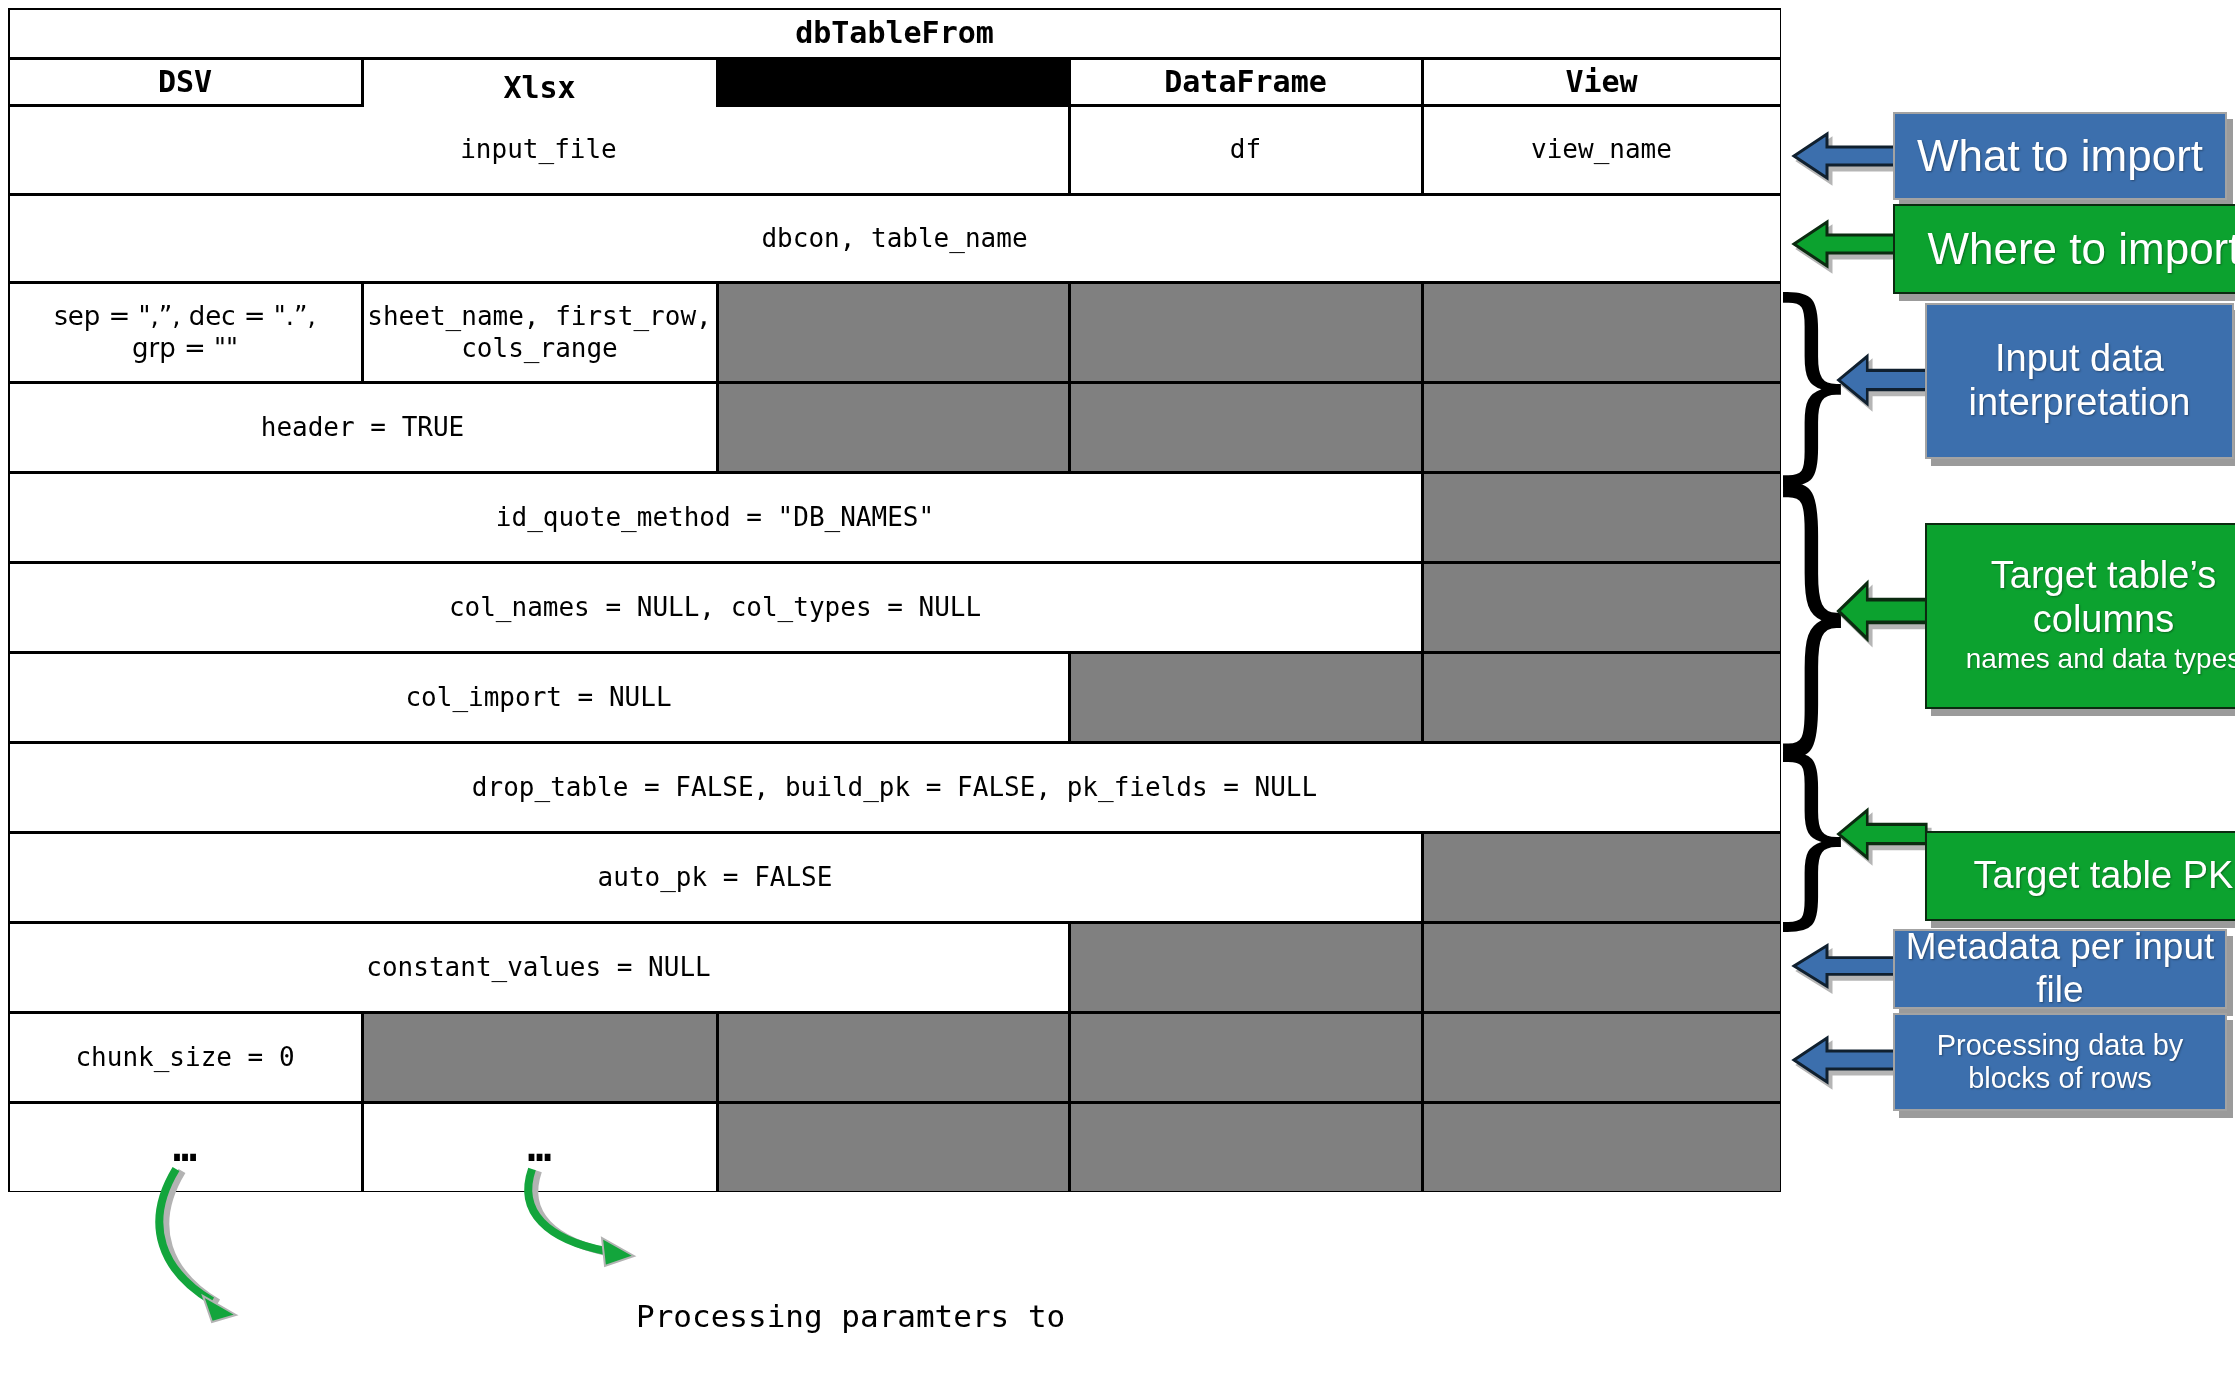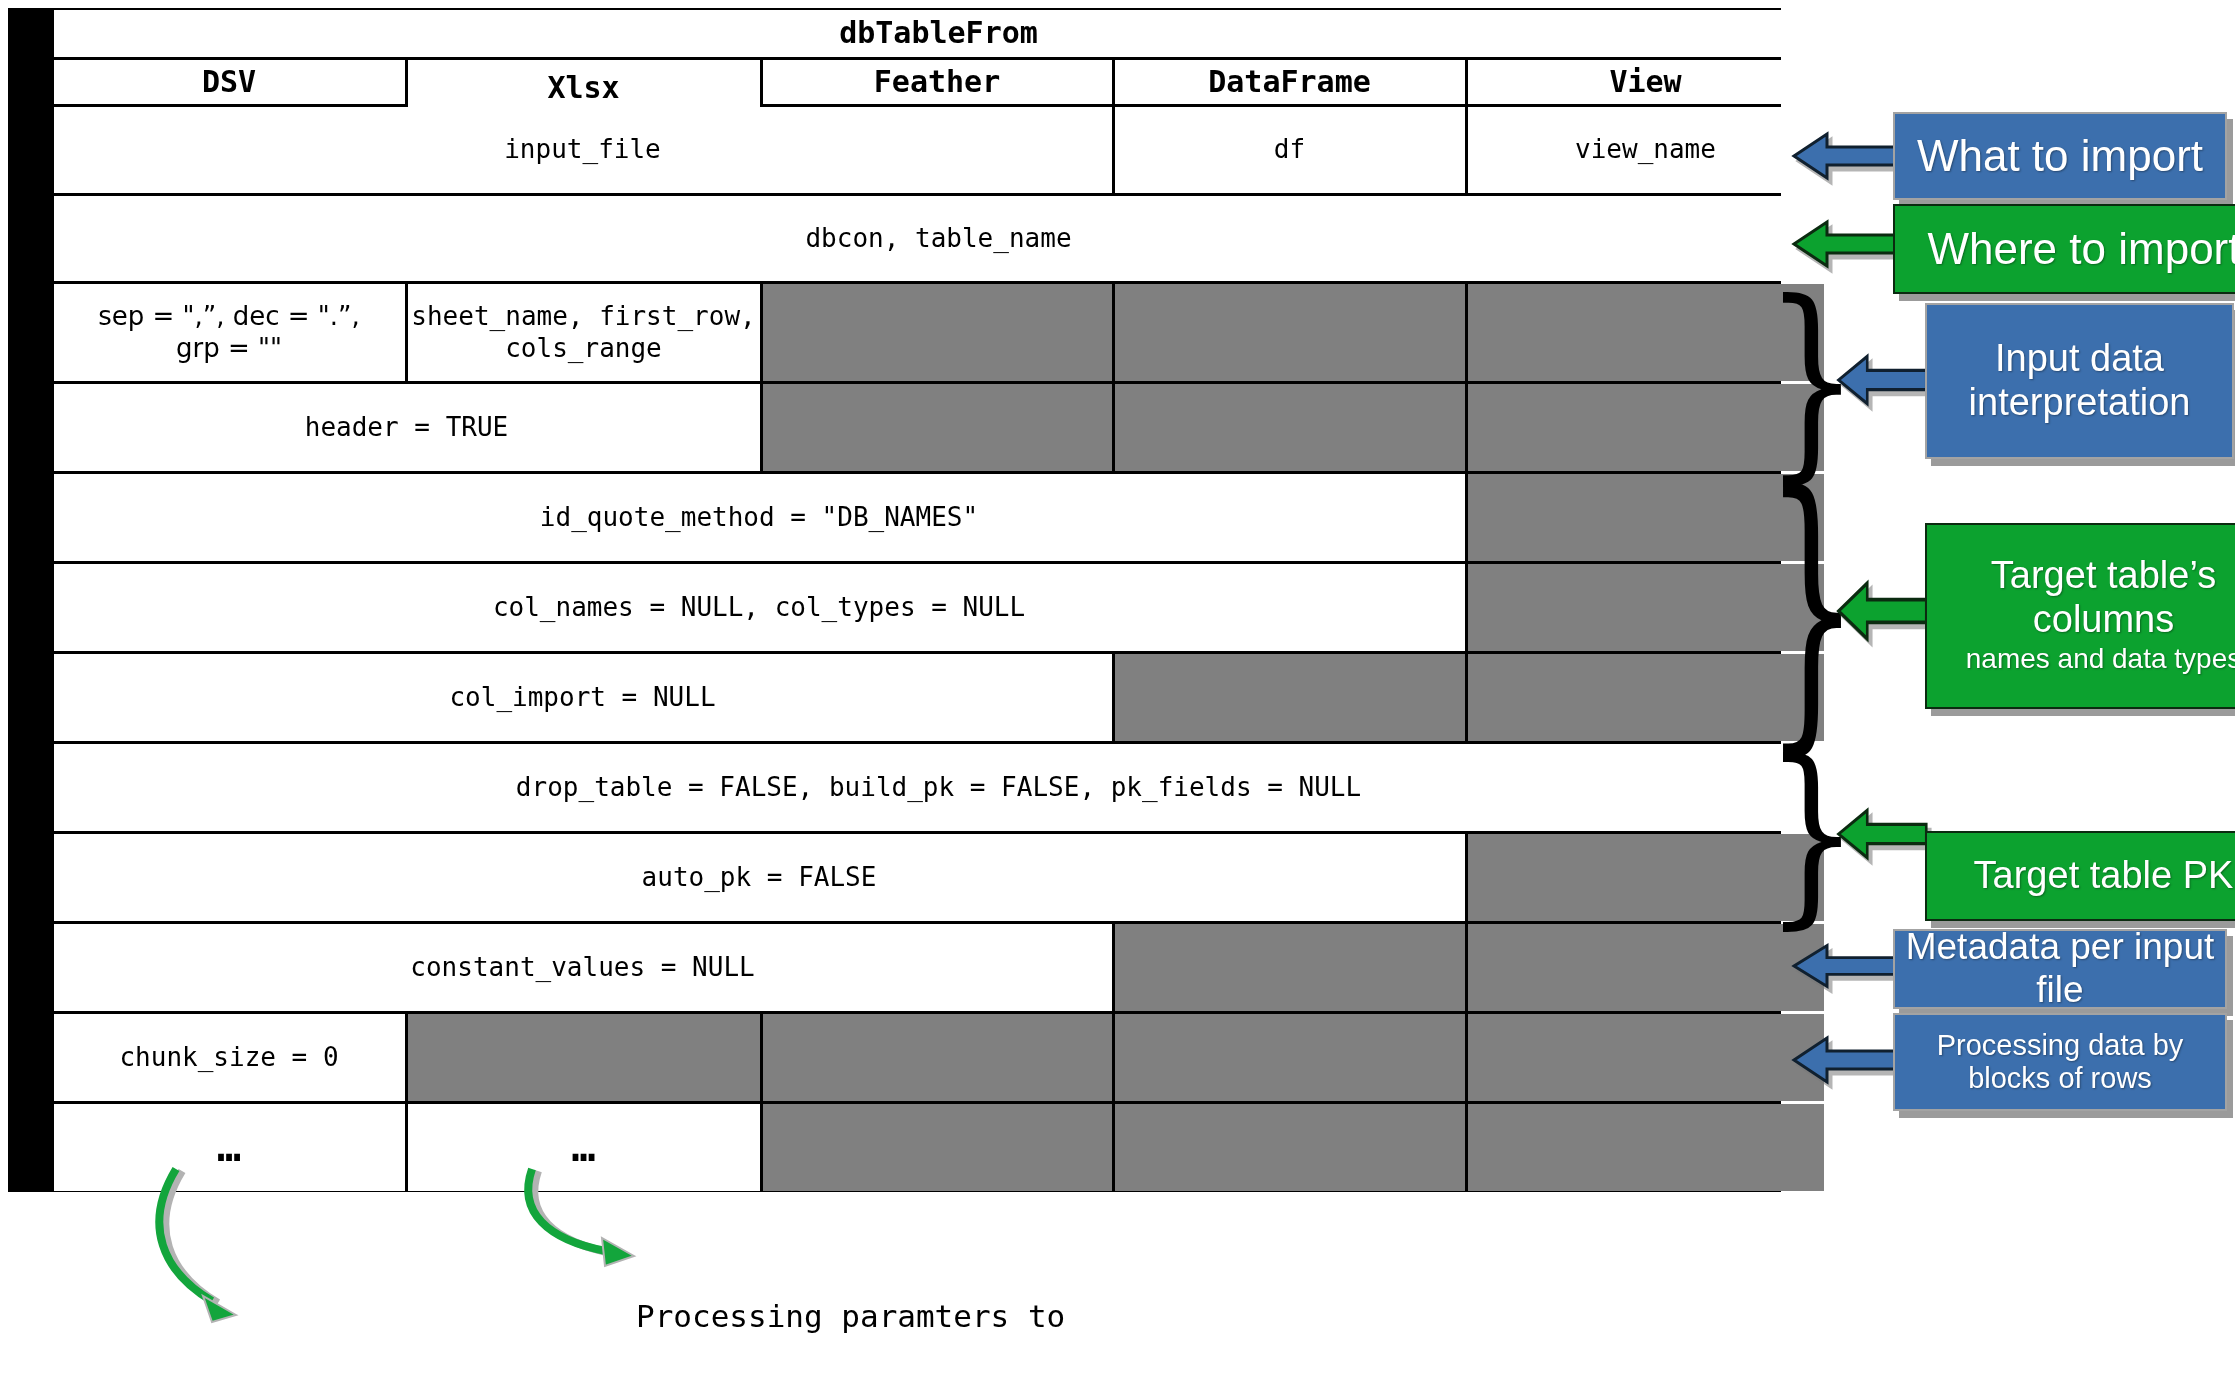--- a/index.html
+++ b/index.html
@@ -2,21 +2,21 @@
 <html style="--c-blue: #3c6fad; --c-green: #0ca22f; --c-grey: #808080; --c-shadow: #9b9b9b;"><head>
 <meta charset="utf-8">
 <style>
   html,body{margin:0;padding:0;background:#ffffff;}
   #canvas{position:relative;width:2235px;height:1380px;background:#ffffff;overflow:hidden;
           font-family:"DejaVu Sans Mono", monospace;}
 
   
   #tbl{position:absolute;left:8px;top:8px;width:1773px;height:1184px;background:#000;}
   .cell{position:absolute;background:#fff;display:flex;align-items:center;justify-content:center;
-        text-align:center;color:#000;font-size:26px;line-height:1.25;white-space:pre;margin-left:44px;}
+        text-align:center;color:#000;font-size:26px;line-height:1.25;white-space:pre;}
   .cell.grey{background:var(--c-grey);}
   .cell.bold{font-weight:bold;}
   .cell.sans{font-family:"DejaVu Sans", sans-serif;}
   .row-title .celltext,.row-title{font-size:30px;}
   .row-column-headers{font-size:30px;}
   .row-dots{font-size:40px;font-weight:bold;}
 
   
   .callout{position:absolute;display:flex;flex-direction:column;align-items:center;justify-content:center;
            color:#fff;font-family:"Liberation Sans", sans-serif;text-align:center;line-height:1.15;
@@ -62,21 +62,20 @@
 </style>
 </head>
 <body>
 
 <div id="canvas">
 
   <div id="tbl">
       <div class="cell row-title bold" style="left: 1.5px; top: 1.5px; width: 1770px; height: 47px;">dbTableFrom</div>
       <div class="cell row-column-headers bold" style="left: 1.5px; top: 51.5px; width: 351px; height: 44px;">DSV</div>
       <div class="cell row-column-headers bold" style="left: 355.5px; top: 51.5px; width: 352px; height: 56px;">Xlsx</div>
-      <div class="cell row-column-headers bold" style="left: 710.5px; top: 51.5px; width: 349px; height: 44px;">Feather</div>
       <div class="cell row-column-headers bold" style="left: 1062.5px; top: 51.5px; width: 350px; height: 44px;">DataFrame</div>
       <div class="cell row-column-headers bold" style="left: 1415.5px; top: 51.5px; width: 356px; height: 44px;">View</div>
       <div class="cell row-input-file" style="left: 1.5px; top: 98.5px; width: 1058px; height: 86px;">input_file</div>
       <div class="cell row-input-file" style="left: 1062.5px; top: 98.5px; width: 350px; height: 86px;">df</div>
       <div class="cell row-input-file" style="left: 1415.5px; top: 98.5px; width: 356px; height: 86px;">view_name</div>
       <div class="cell row-dbcon" style="left: 1.5px; top: 187.5px; width: 1770px; height: 85px;">dbcon, table_name</div>
       <div class="cell row-input-interpretation-1 sans" style="left: 1.5px; top: 275.5px; width: 351px; height: 97px;">sep = ",”, dec = ".”,
 grp = ""</div>
       <div class="cell row-input-interpretation-1" style="left: 355.5px; top: 275.5px; width: 352px; height: 97px;">sheet_name, first_row,
 cols_range</div>

